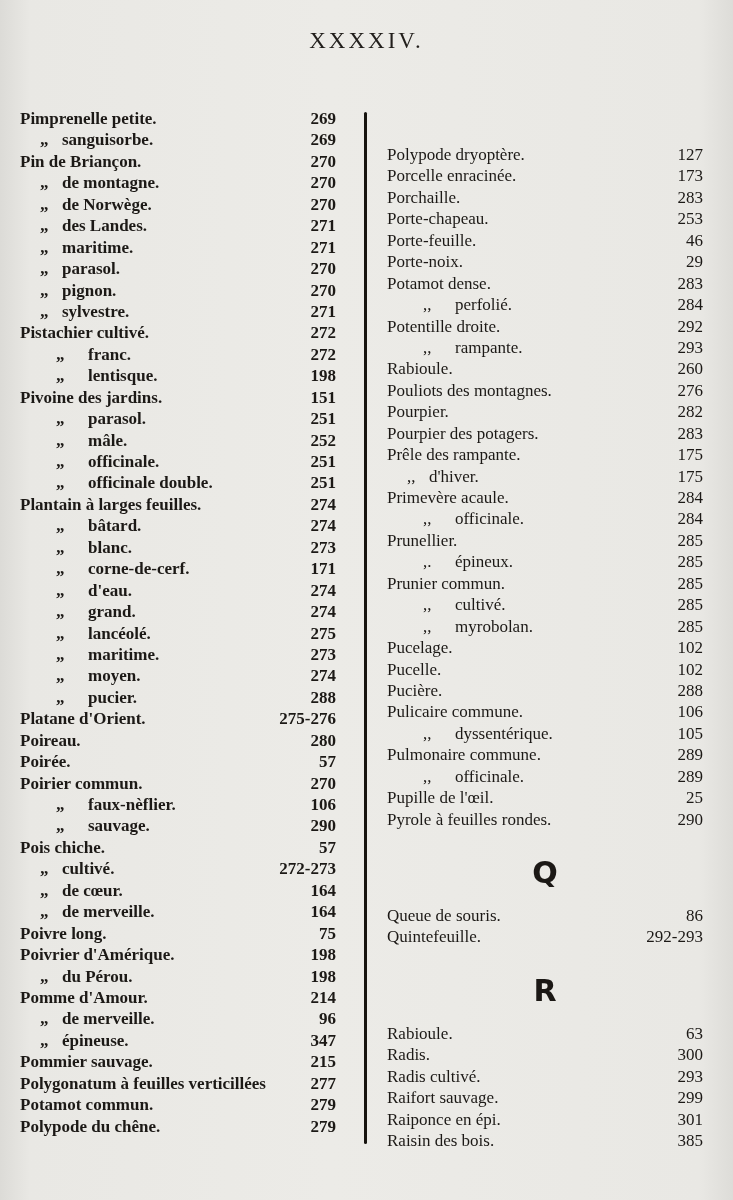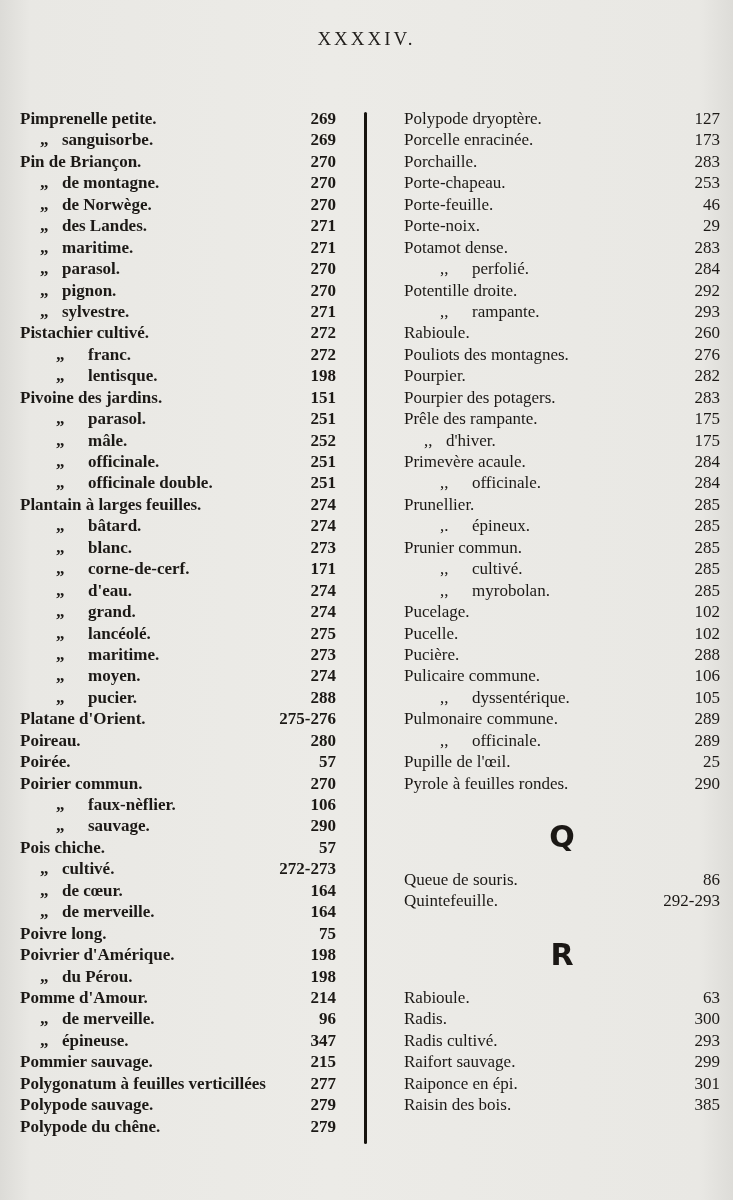--- a/index.html
+++ b/index.html
@@ -11,31 +11,31 @@
   }
   .page{
     position:relative;
     width:733px;height:1200px;
     background:linear-gradient(90deg,#dcdbd7 0px,#e9e8e4 30px,#ecebe7 330px,#e9e8e4 700px,#dddcd8 733px);
     color:#1c1916;
   }
   .header{
     position:absolute;top:28px;left:0;right:0;
     text-align:center;
-    font-size:19px;
+    font-size:23px;
     letter-spacing:3px;
     color:#221f1c;
   }
   .col{
     position:absolute;top:108px;
     width:316px;
     font-size:17px;
   }
   .col-left{left:20px;font-weight:bold;}
-  .col-right{left:404px;}
+  .col-right{left:387px;margin-top:36px;}
   .divider{
     position:absolute;
     left:364px;top:112px;
     width:3px;height:1032px;
     background:#17140f;
     border-radius:2px;
   }
   .entry{
     display:flex;
     align-items:baseline;
@@ -282,21 +282,21 @@
       </div>
       <div class="entry">
         <span class="txt">Pommier sauvage.</span>
         <span class="num">215</span>
       </div>
       <div class="entry">
         <span class="txt">Polygonatum à feuilles verticillées</span>
         <span class="num">277</span>
       </div>
       <div class="entry">
-        <span class="txt">Polypode sauvage.</span>
+        <span class="txt">Potamot commun.</span>
         <span class="num">279</span>
       </div>
       <div class="entry">
         <span class="txt">Polypode du chêne.</span>
         <span class="num">279</span>
       </div>
     </div>
   <div class="divider"></div>
   <div class="col col-right" id="col-right">
       <div class="entry">

